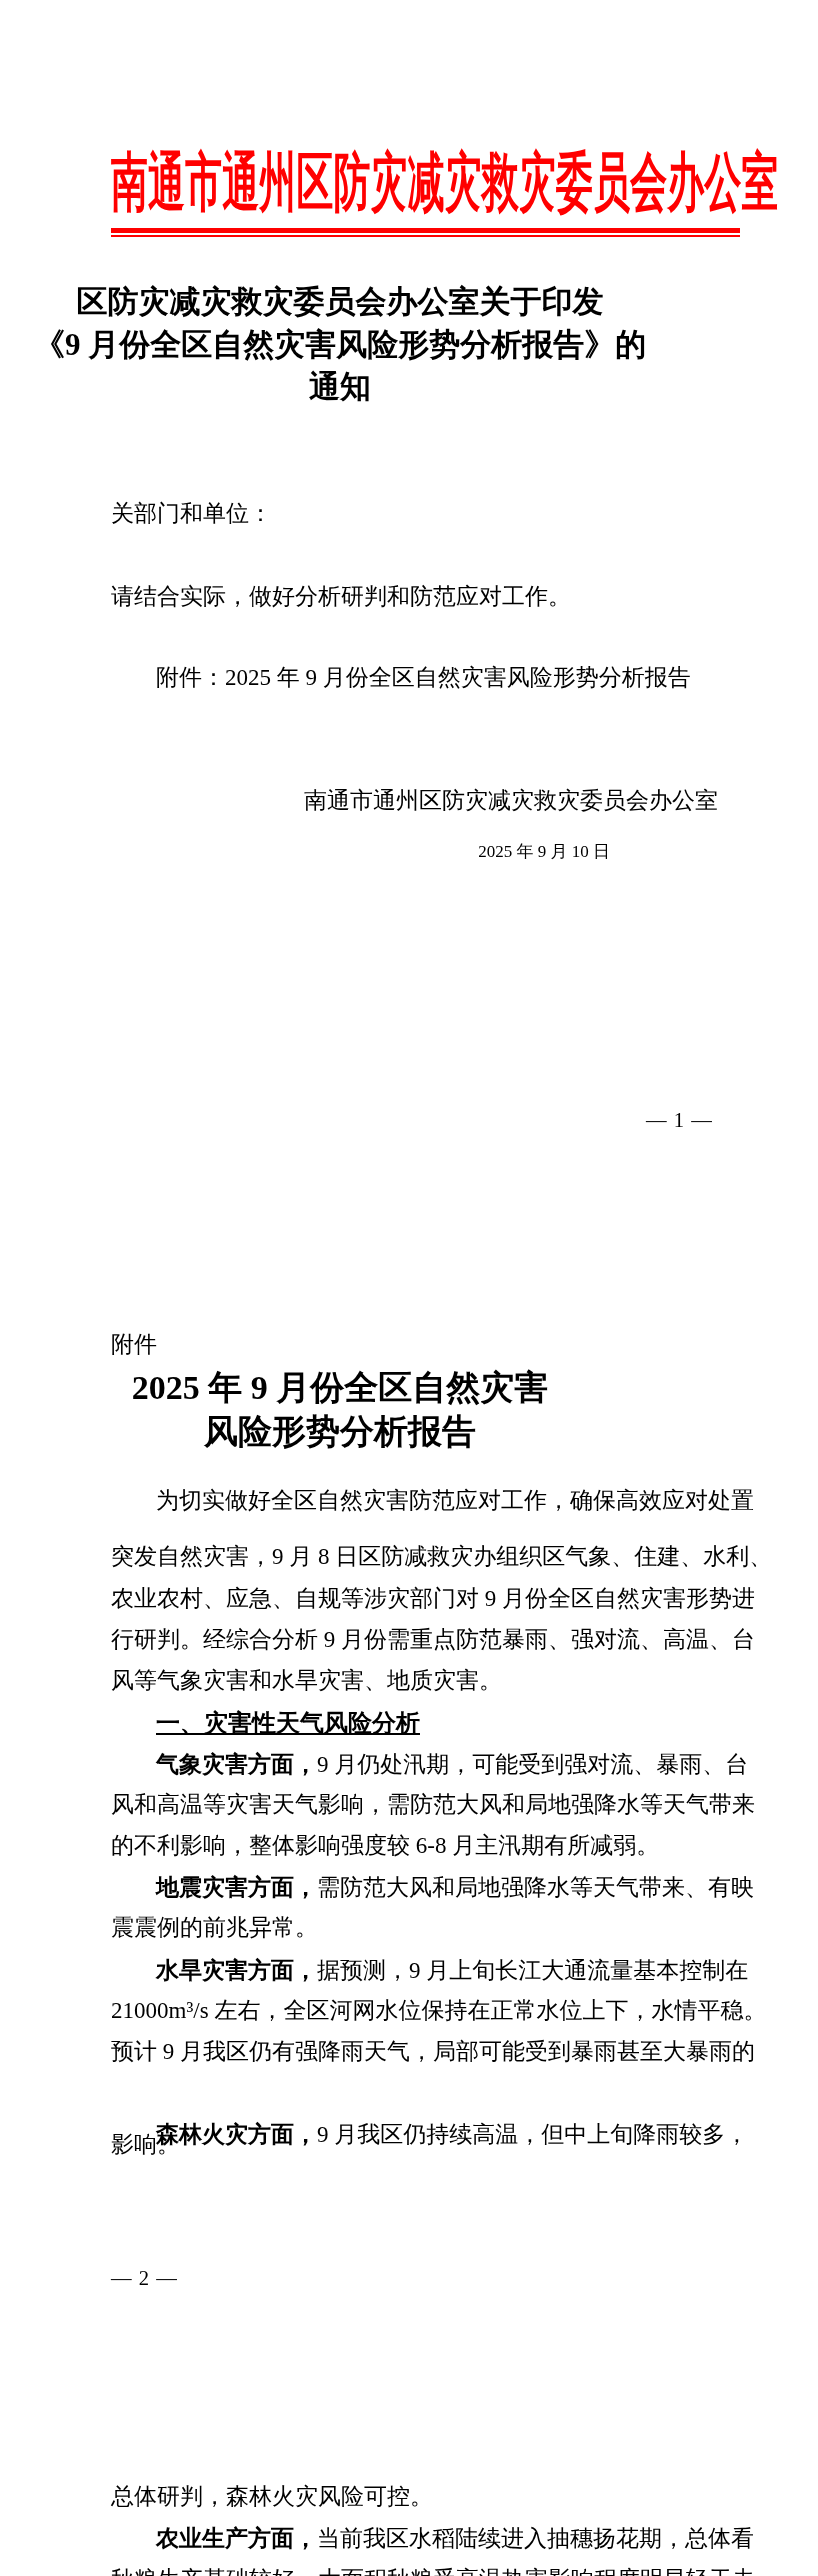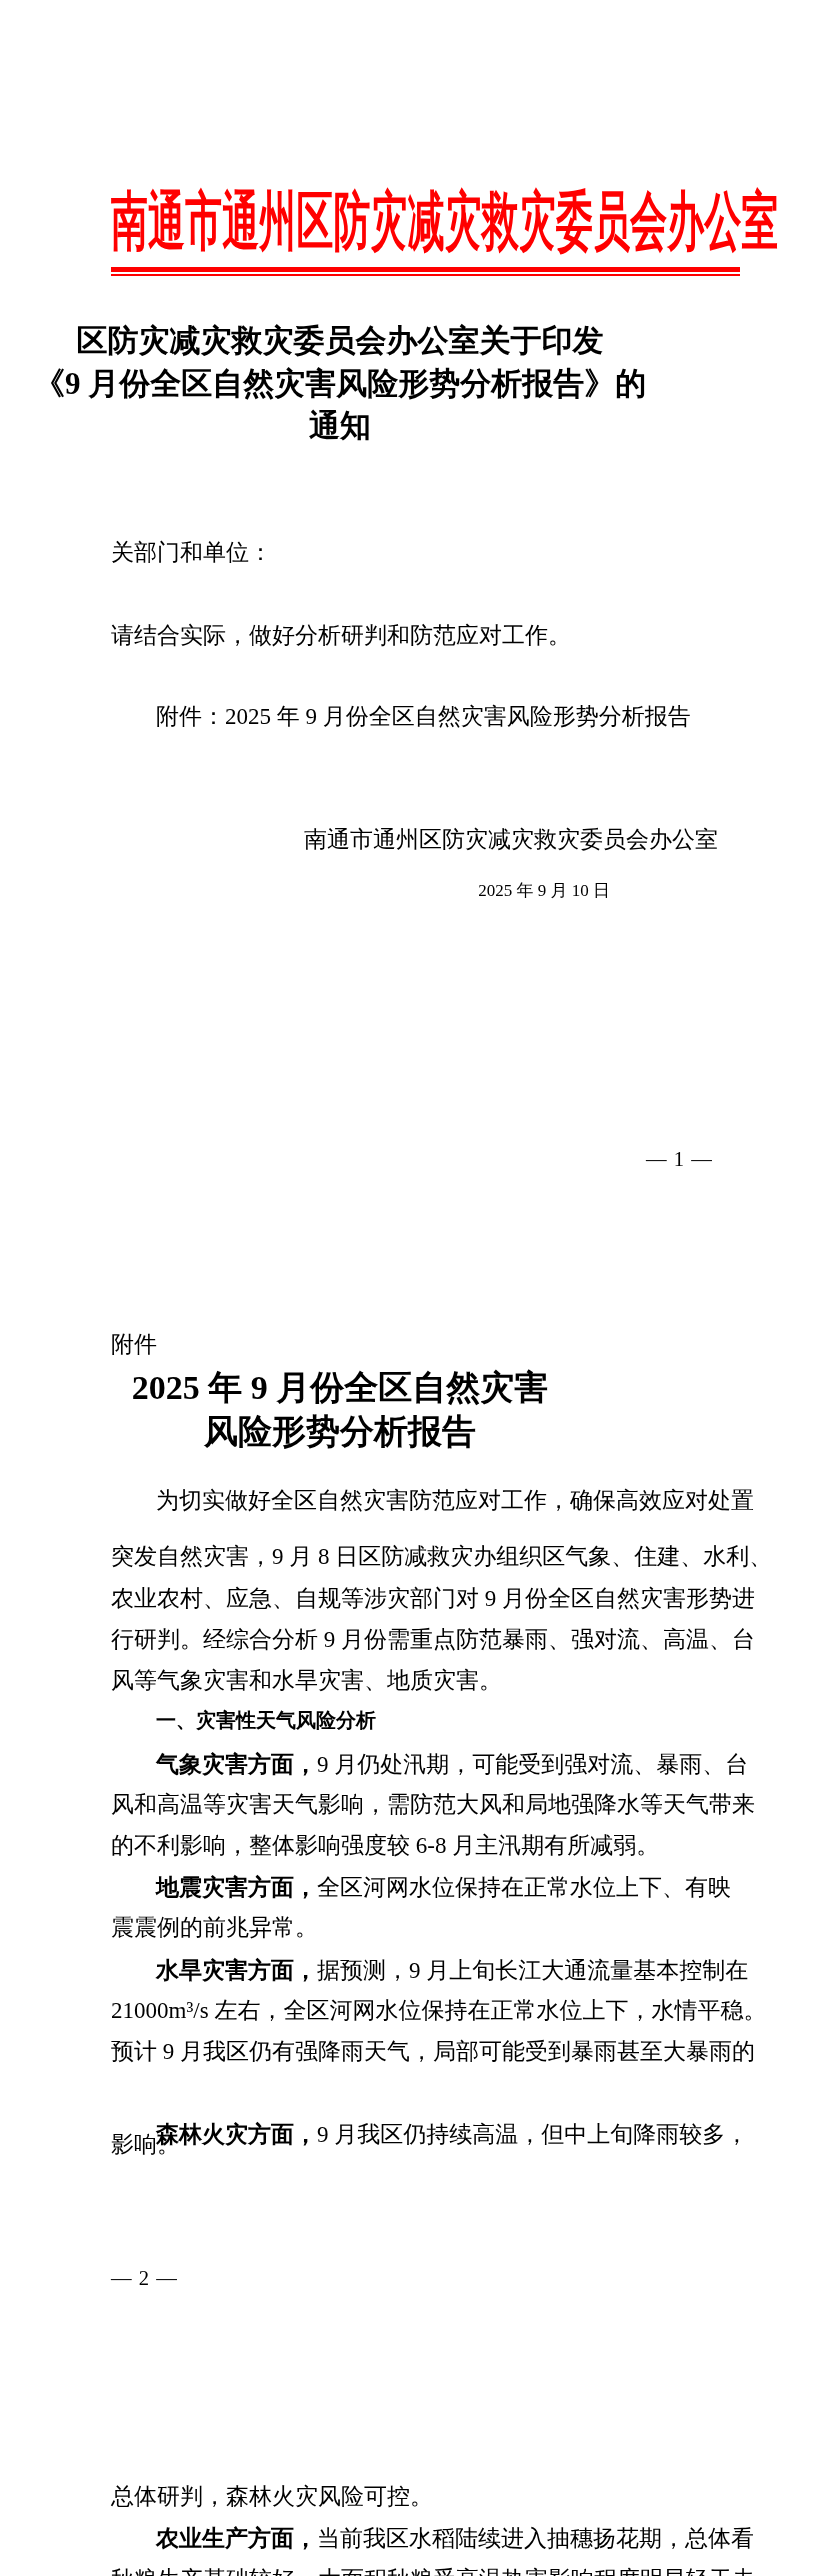--- a/index.html
+++ b/index.html
@@ -6,21 +6,21 @@
   .doc {
     position: relative;
     width: 818px;
     height: 3468px;
     background: #ffffff;
     color: #000000;
     font-family: "Liberation Serif", "DejaVu Serif", serif;
     overflow: hidden;
   }
   .page { position: absolute; left: 0; width: 818px; height: 1156px; overflow: hidden; }
-  .page1 { top: 0; margin-top: 39px; }
+  .page1 { top: 0; }
   .page2 { top: 1156px; }
   .page3 { top: 2312px; }
 
   
   .banner {
     position: absolute;
     top: 149px; left: 111px;
     font-size: 64px; line-height: 1.05;
     font-weight: 700;
     color: var(--accent, #ff0000);
@@ -52,21 +52,22 @@
   .lm  { left: 111px; }   
   .ind { left: 156px; }   
 
   .lead {
     font-family: "Liberation Sans", "DejaVu Sans", sans-serif;
     font-weight: 700;
   }
   .h2 {
     font-family: "Liberation Sans", "DejaVu Sans", sans-serif;
     font-weight: 700;
-    font-size: 20px;
+    font-size: 24px;
+    text-decoration: underline;
   }
 
   .sig  { position: absolute; right: 100px; font-size: 23px; white-space: nowrap; }
   .date { position: absolute; right: 208px; font-size: 17px; white-space: nowrap; }
   .pn   { position: absolute; font-size: 20.6px; white-space: nowrap; letter-spacing: 1px; }
   .pn-r { left: 646px; }
   .pn-l { left: 111px; }
 </style>
 </head>
 <body>
@@ -108,21 +109,21 @@
 
     <div class="ln ind h2" style="top:553px">一、灾害性天气风险分析</div>
 
     <div class="ln ind" style="top:595px">
       <span class="lead">气象灾害方面，</span><span>9 月仍处汛期，可能受到强对流、暴雨、台</span>
     </div>
     <div class="ln lm" style="top:636px">风和高温等灾害天气影响，需防范大风和局地强降水等天气带来</div>
     <div class="ln lm" style="top:677px">的不利影响，整体影响强度较 6-8 月主汛期有所减弱。</div>
 
     <div class="ln ind" style="top:718px">
-      <span class="lead">地震灾害方面，</span><span>全区河网水位保持在正常水位上下、有映</span>
+      <span class="lead">地震灾害方面，</span><span>需防范大风和局地强降水等天气带来、有映</span>
     </div>
     <div class="ln lm" style="top:759px">震震例的前兆异常。</div>
 
     <div class="ln ind" style="top:801px">
       <span class="lead">水旱灾害方面，</span><span>据预测，9 月上旬长江大通流量基本控制在</span>
     </div>
     <div class="ln lm" style="top:842px">21000m³/s 左右，全区河网水位保持在正常水位上下，水情平稳。</div>
     <div class="ln lm" style="top:883px">预计 9 月我区仍有强降雨天气，局部可能受到暴雨甚至大暴雨的</div>
     <div class="ln lm" style="top:976px">影响。</div>
 

